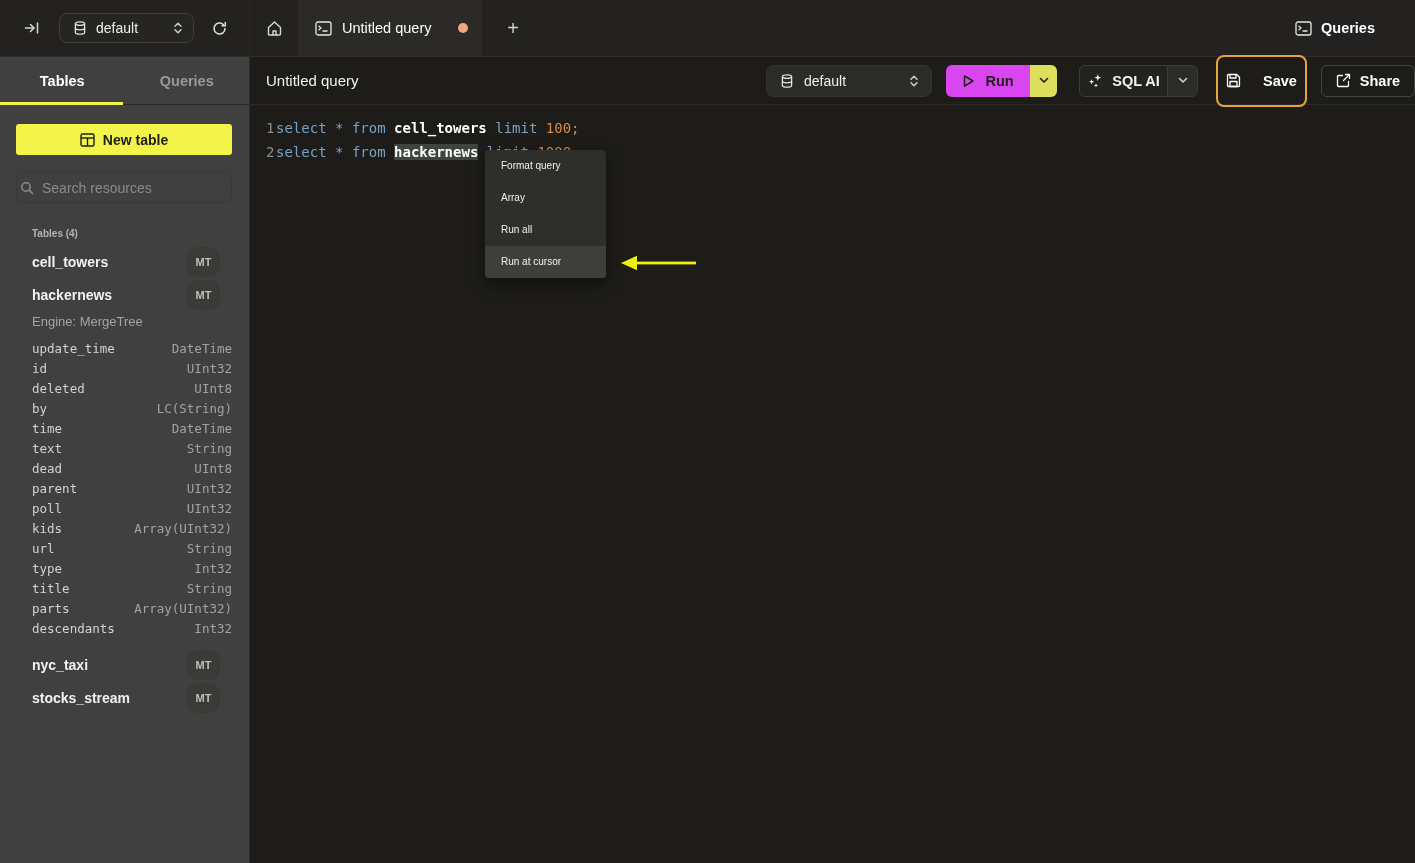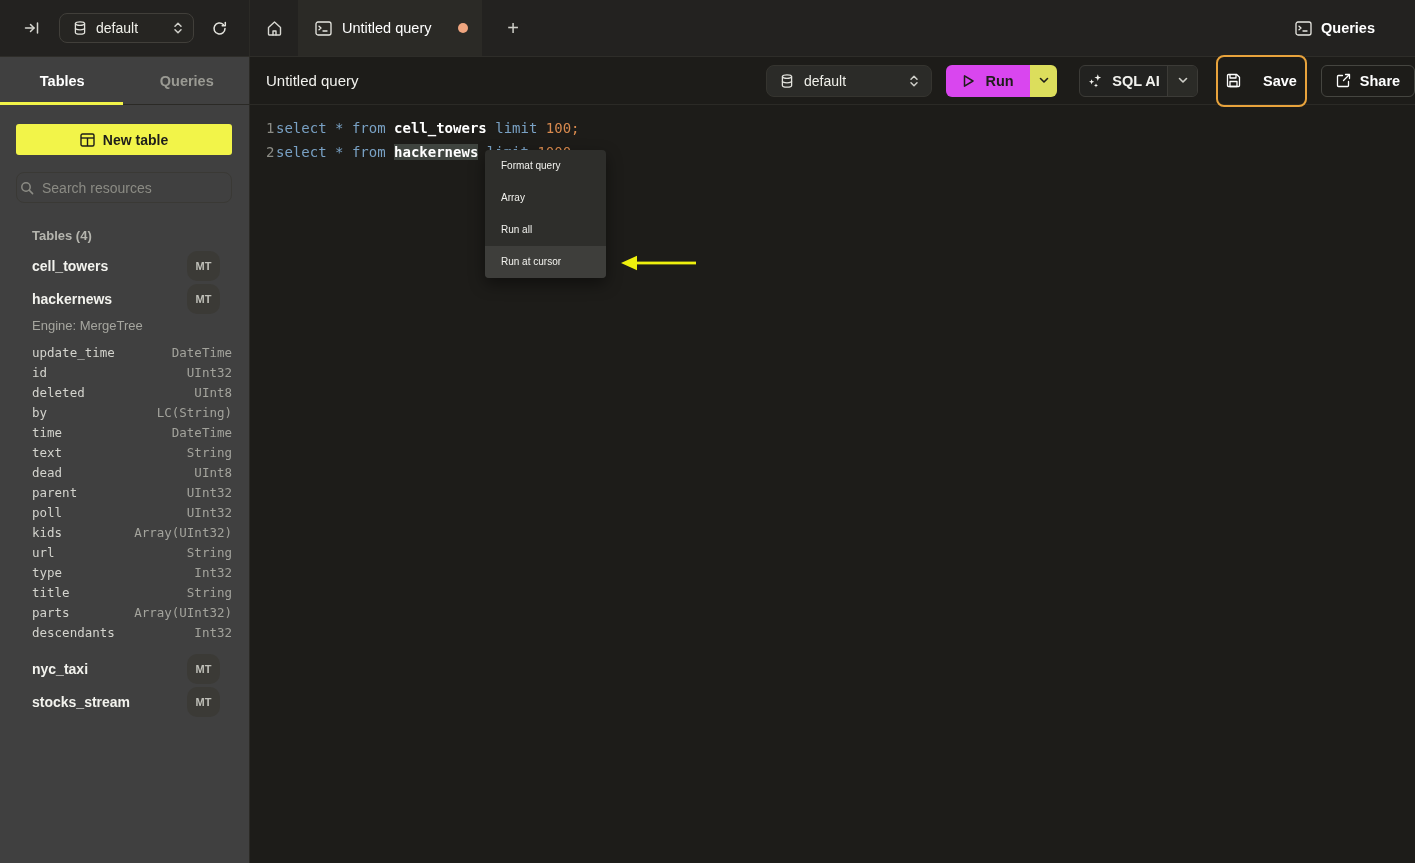--- a/index.html
+++ b/index.html
@@ -68,21 +68,21 @@
   }
   .search-box {
     margin:17px 17px 0 16px; height:31px; border:1px solid #3a3935; border-radius:8px;
     display:flex; align-items:center; padding:0 3px; gap:8px; color:#8b8b84;
   }
   .search-box input {
     background:transparent; border:none; outline:none; color:#d8d8d2;
     font-size:14px; width:100%; font-family:"Liberation Sans", sans-serif;
   }
   .search-box input::placeholder { color:#8b8b84; }
-  .section-title { margin:25px 0 6px 32px; font-size:13px; font-weight:600; color:#b5b5ae; }
+  .section-title { margin:25px 0 6px 32px; font-size:10px; font-weight:600; color:#b5b5ae; }
   .table-row {
     height:33px; display:flex; align-items:center; padding:0 29px 0 32px; cursor:pointer;
   }
   .table-name { flex:1; font-size:14px; font-weight:600; color:#f2f2ed; }
   .mt-badge {
     width:33px; height:30px; border-radius:10px; background:#3b3a36; color:#bfbfb8;
     font-size:11px; font-weight:600; display:flex; align-items:center; justify-content:center;
   }
   .engine-line { margin:3px 0 9px 32px; font-size:13px; color:#a5a59e; }
   .columns { margin-bottom:10px; }

